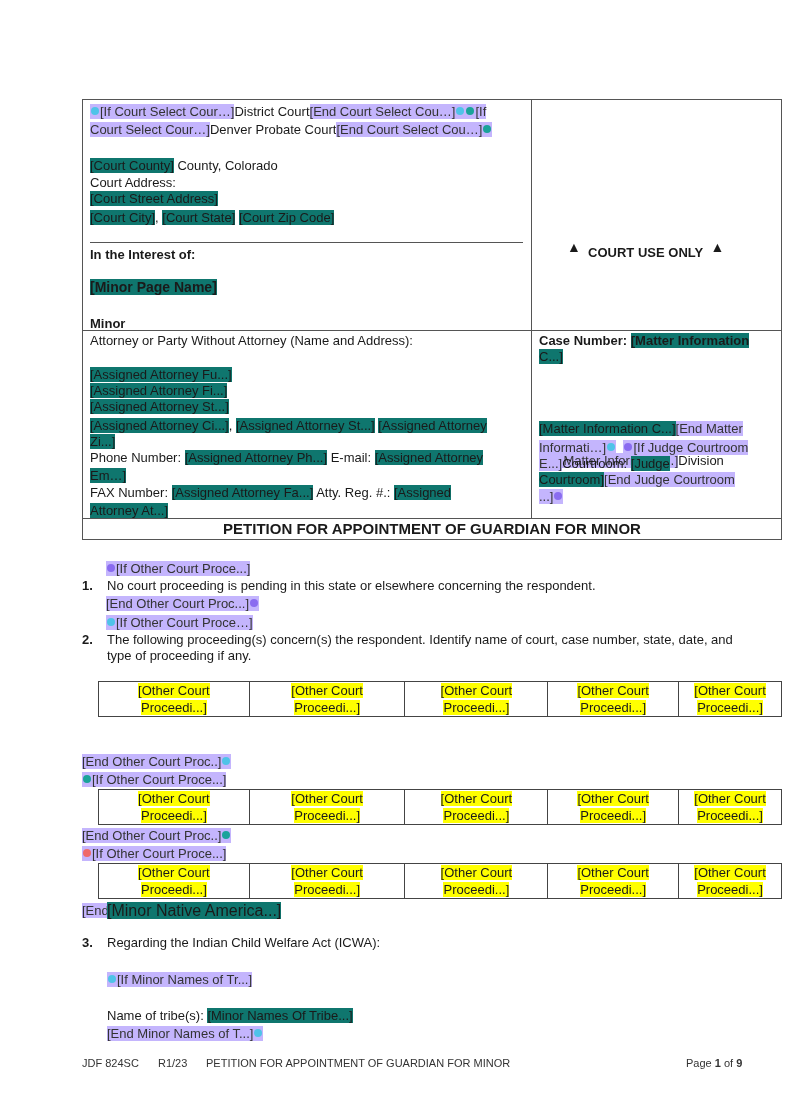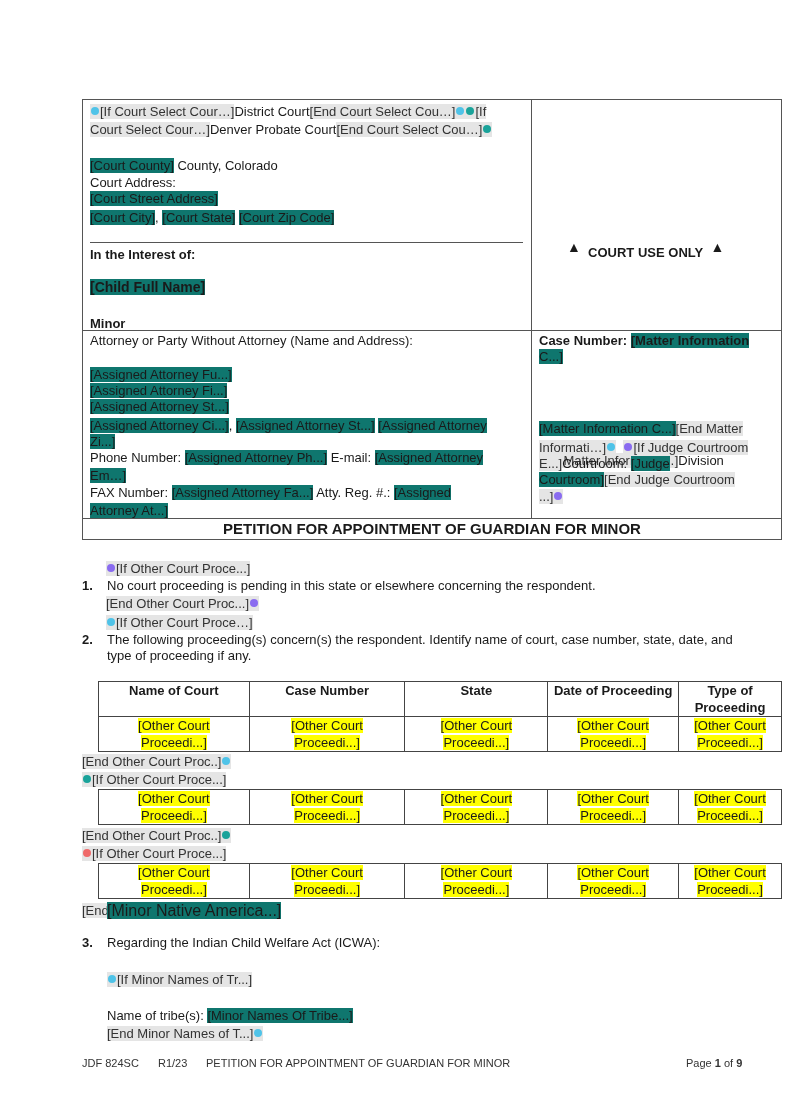--- a/index.html
+++ b/index.html
@@ -1,20 +1,20 @@
 <!DOCTYPE html>
 <html><head>
 <meta charset="utf-8">
 <style>
   html, body { margin:0; padding:0; background:#ffffff; }
   body { width:800px; height:1100px; position:relative; overflow:hidden;
          font-family:"Liberation Sans", sans-serif; color:#1a1a1a; font-size:13px; }
   .page { position:absolute; left:0; top:0; width:800px; height:1100px; }
   .hl { background:#0f766e; }
-  .gr { background:#e5e5e5; color:#333; }
+  .gr { background:#c4b5fd; color:#333; }
   .dot { display:inline-block; width:8px; height:8px; border-radius:50%; vertical-align:1px; margin:0 1px; }
   .cap-box { position:absolute; border:1px solid #555; box-sizing:border-box; }
   .line { position:absolute; left:8px; white-space:nowrap; line-height:18px; }
   .txt { position:absolute; line-height:17px; }
   .bold { font-weight:bold; }
   .title-bar { position:absolute; left:82px; top:518px; width:700px; height:22px; border:1px solid #555; box-sizing:border-box;
                text-align:center; font-weight:bold; font-size:15px; line-height:20px; }
   .num { position:absolute; left:82px; font-weight:bold; }
   .tbl { position:absolute; left:98px; width:684px; border-collapse:collapse; font-size:13px; }
   .tbl td, .tbl th { border:1px solid #444; text-align:center; padding:0 4px; line-height:17px; vertical-align:top; }
@@ -46,21 +46,21 @@
   <div class="txt" style="left:90px;top:174px;">Court Address:</div>
   <div class="txt" style="left:90px;top:190px;">
     <span class="hl">[Court Street Address]</span>
   </div>
   <div class="txt" style="left:90px;top:209px;">
     <span class="hl">[Court City]</span><span>,</span> <span class="hl">[Court State]</span> <span class="hl">[Court Zip Code]</span>
   </div>
   <div style="position:absolute;left:90px;top:242px;width:433px;border-top:1px solid #555;"></div>
   <div class="txt bold" style="left:90px;top:246px;">In the Interest of:</div>
   <div class="txt bold" style="left:90px;top:279px;font-size:14px;">
-    <span class="hl">[Child Full Name]</span>
+    <span class="hl">[Minor Page Name]</span>
   </div>
   <div class="txt bold" style="left:90px;top:315px;">Minor</div>
 
   <div class="txt bold" style="left:567px;top:244px;font-size:13px;">
     <span class="tri" style="position:relative;top:-5px;">▲</span>&nbsp;&nbsp;<span>COURT USE ONLY</span>&nbsp;&nbsp;<span class="tri" style="position:relative;top:-5px;">▲</span>
   </div>
 
   <div class="txt" style="left:90px;top:332px;text-align:center;">Attorney or Party Without Attorney (Name and Address):</div>
   <div class="txt" style="left:90px;top:366px;"><span class="hl">[Assigned Attorney Fu...]</span></div>
   <div class="txt" style="left:90px;top:382px;"><span class="hl">[Assigned Attorney Fi...]</span></div>
@@ -122,27 +122,20 @@
 
   <table class="tbl" style="top:681px;">
     <colgroup>
         <col style="width:151px">
         <col style="width:156px">
         <col style="width:143px">
         <col style="width:131px">
         <col style="width:103px">
       </colgroup>
     <tbody>
-        <tr>
-      <th style="height:32px;">Name of Court</th>
-      <th>Case Number</th>
-      <th>State</th>
-      <th>Date of Proceeding</th>
-      <th>Type of Proceeding</th>
-    </tr>
     <tr>
       <td style="height:34px;"><span class="cell-hl">[Other Court</span><br><span class="cell-hl">Proceedi...]</span></td>
       <td><span class="cell-hl">[Other Court</span><br><span class="cell-hl">Proceedi...]</span></td>
       <td><span class="cell-hl">[Other Court</span><br><span class="cell-hl">Proceedi...]</span></td>
       <td><span class="cell-hl">[Other Court</span><br><span class="cell-hl">Proceedi...]</span></td>
       <td><span class="cell-hl">[Other Court</span><br><span class="cell-hl">Proceedi...]</span></td>
     </tr>
   </tbody>
     </table>
 

